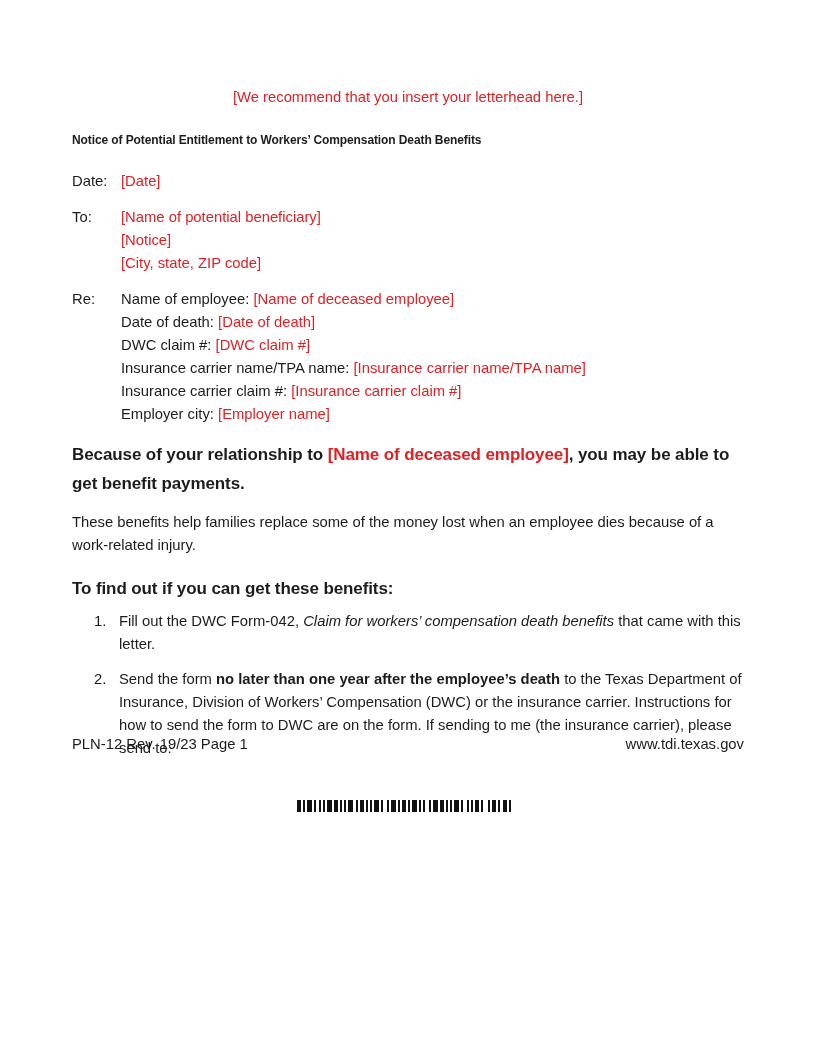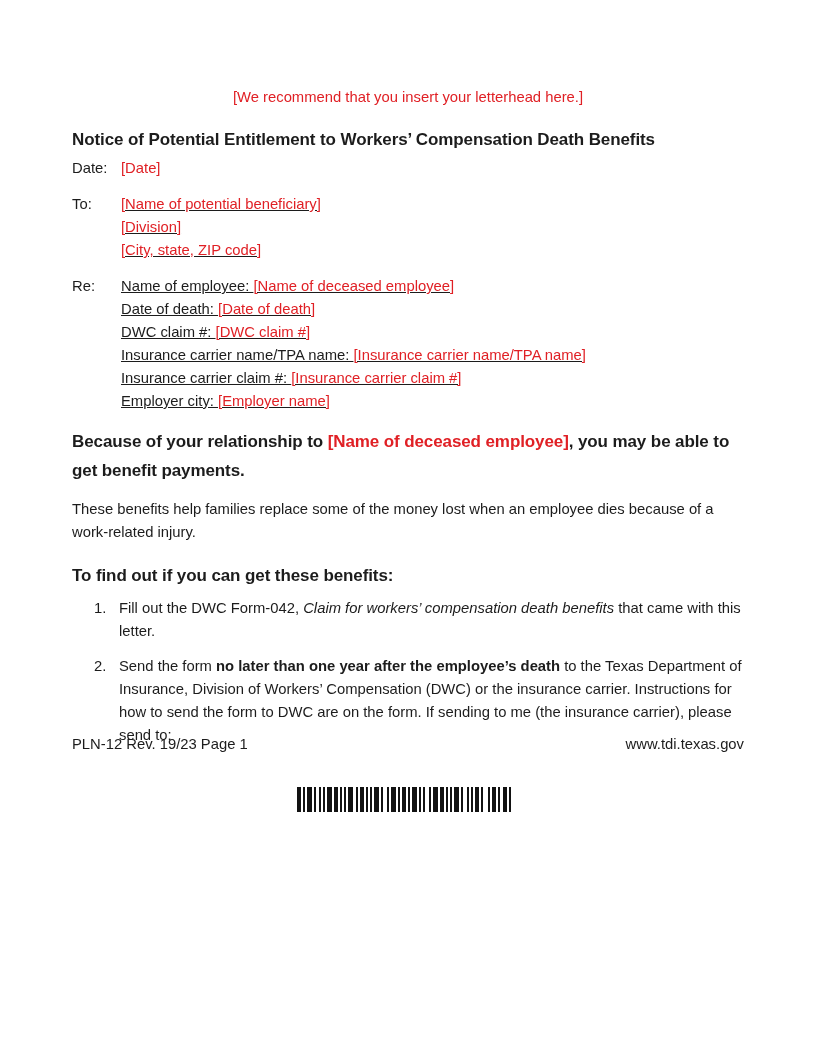--- a/index.html
+++ b/index.html
@@ -19,29 +19,29 @@
   }
   .red { color:var(--accent-red,#e02025); }
   .letterhead-note {
     text-align:center;
     color:var(--accent-red,#e02025);
     font-size:14.8px;
     line-height:23px;
     margin-bottom:19px;
   }
   .title {
-    font-size:17px;
+    font-size:12px;
     font-weight:bold;
     letter-spacing:-0.1px;
     line-height:24px;
-    margin-bottom:5px;
+    margin-bottom:18px;
   }
   .row { display:flex; font-size:14.8px; line-height:23px; margin-bottom:13px; }
   .lbl { flex:0 0 49px; }
-  .stack { flex:1;text-decoration:underline; }
+  .stack { flex:1; }
   .re-line span { white-space:pre-wrap; }
   .heading {
     font-size:17px;
     font-weight:bold;
     letter-spacing:-0.1px;
     line-height:29px;
     margin:14px 0 13px 0;
   }
   .heading .red { font-weight:bold; }
   .para { font-size:14.8px; line-height:23px; }
@@ -97,21 +97,21 @@
 
   <div class="row">
     <span class="lbl">Date:</span>
     <span class="red">[Date]</span>
   </div>
 
   <div class="row">
     <span class="lbl">To:</span>
     <div class="stack">
       <div class="red">[Name of potential beneficiary]</div>
-      <div class="red">[Division]</div>
+      <div class="red">[Notice]</div>
       <div class="red">[City, state, ZIP code]</div>
     </div>
   </div>
 
   <div class="row">
     <span class="lbl">Re:</span>
     <div class="stack">
       <div class="re-line"><span>Name of employee: </span><span class="red">[Name of deceased employee]</span></div>
       <div class="re-line"><span>Date of death: </span><span class="red">[Date of death]</span></div>
       <div class="re-line"><span>DWC claim #: </span><span class="red">[DWC claim #]</span></div>

